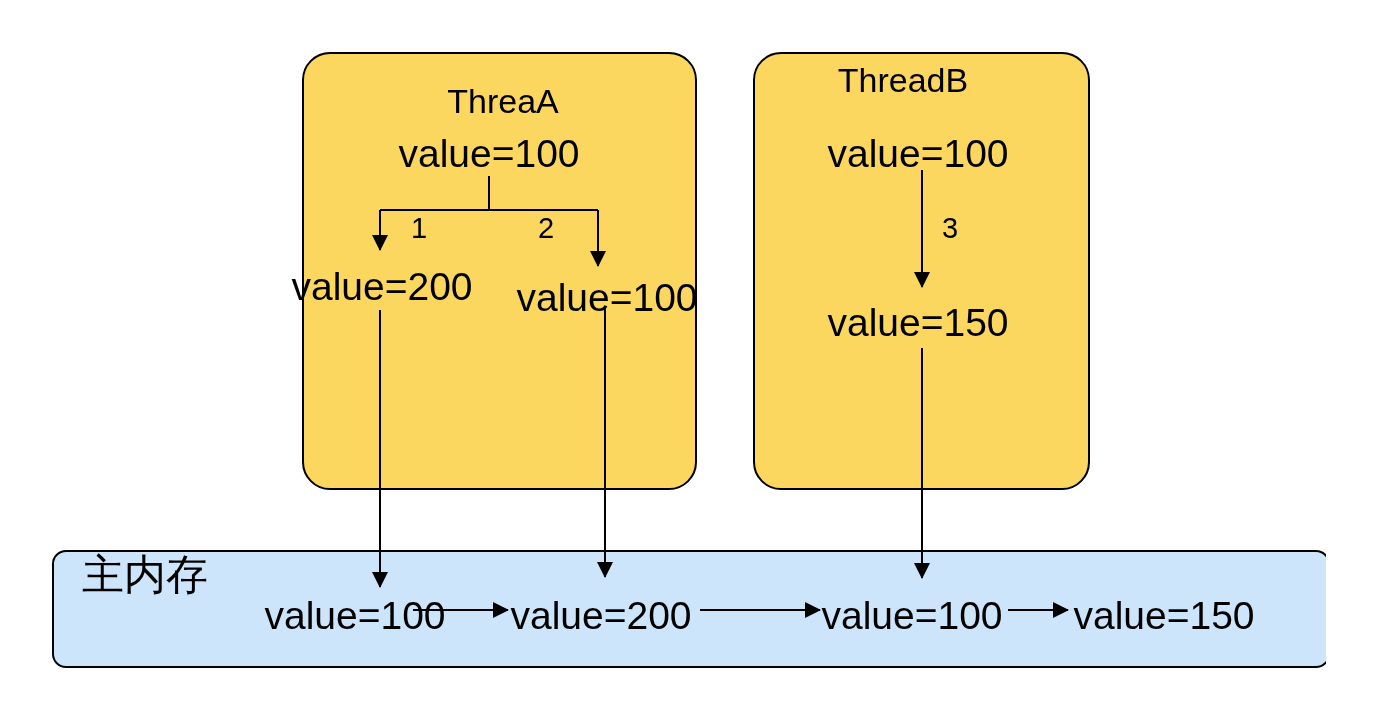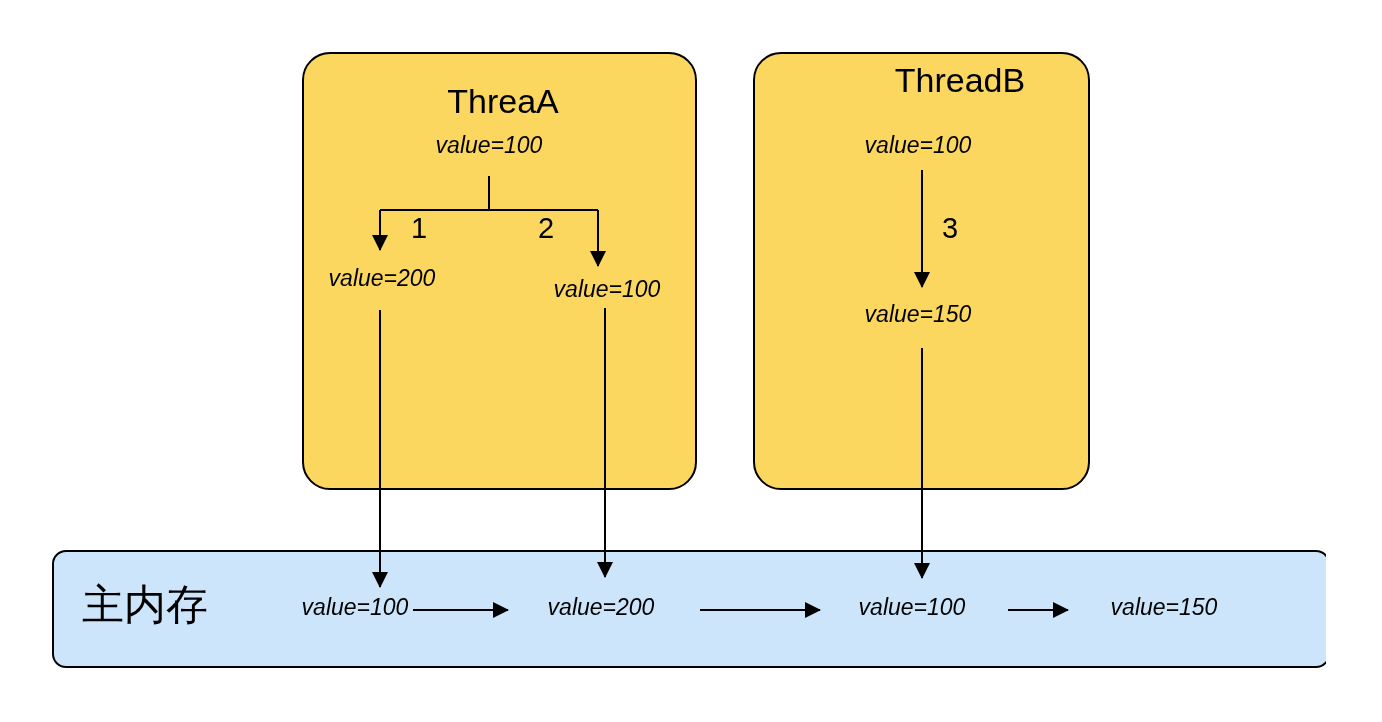--- a/index.html
+++ b/index.html
@@ -39,21 +39,21 @@
     height: 118px;
   }
   .txt {
     position: absolute;
     white-space: nowrap;
     line-height: 1.1;
     transform: translateX(-50%);
     text-align: center;
   }
   .thread-title { font-size: 34px; }
-  .val { font-size: 23px; font-style: italic; }
+  .val { font-size: 39px; }
   .step-label { font-size: 29px; }
   .memory-label {
     font-size: 42px;
     transform: none;
     text-align: left;
   }
   svg.arrow-layer {
     position: absolute;
     left: 0;
     top: 0;
@@ -106,24 +106,24 @@
     <line x1="1008" y1="610" x2="1068" y2="610" marker-end="url(#ah)"></line>
   </svg>
 
   <div class="txt thread-title" style="left:503px; top:83px;">ThreaA</div>
   <div class="txt val" style="left:489px; top:133px;">value=100</div>
   <div class="txt step-label" style="left:419px; top:213px;">1</div>
   <div class="txt step-label" style="left:546px; top:213px;">2</div>
   <div class="txt val" style="left:382px; top:266px;">value=200</div>
   <div class="txt val" style="left:607px; top:277px;">value=100</div>
 
-  <div class="txt thread-title" style="left:960px; top:62px;">ThreadB</div>
+  <div class="txt thread-title" style="left:903px; top:62px;">ThreadB</div>
   <div class="txt val" style="left:918px; top:133px;">value=100</div>
   <div class="txt step-label" style="left:950px; top:213px;">3</div>
   <div class="txt val" style="left:918px; top:302px;">value=150</div>
 
-  <div class="txt memory-label" style="left:82px; top:582px;">主内存</div>
+  <div class="txt memory-label" style="left:82px; top:552px;">主内存</div>
   <div class="txt val" style="left:355px; top:595px;">value=100</div>
   <div class="txt val" style="left:601px; top:595px;">value=200</div>
   <div class="txt val" style="left:912px; top:595px;">value=100</div>
   <div class="txt val" style="left:1164px; top:595px;">value=150</div>
 
 </div>
 
 </body></html>

